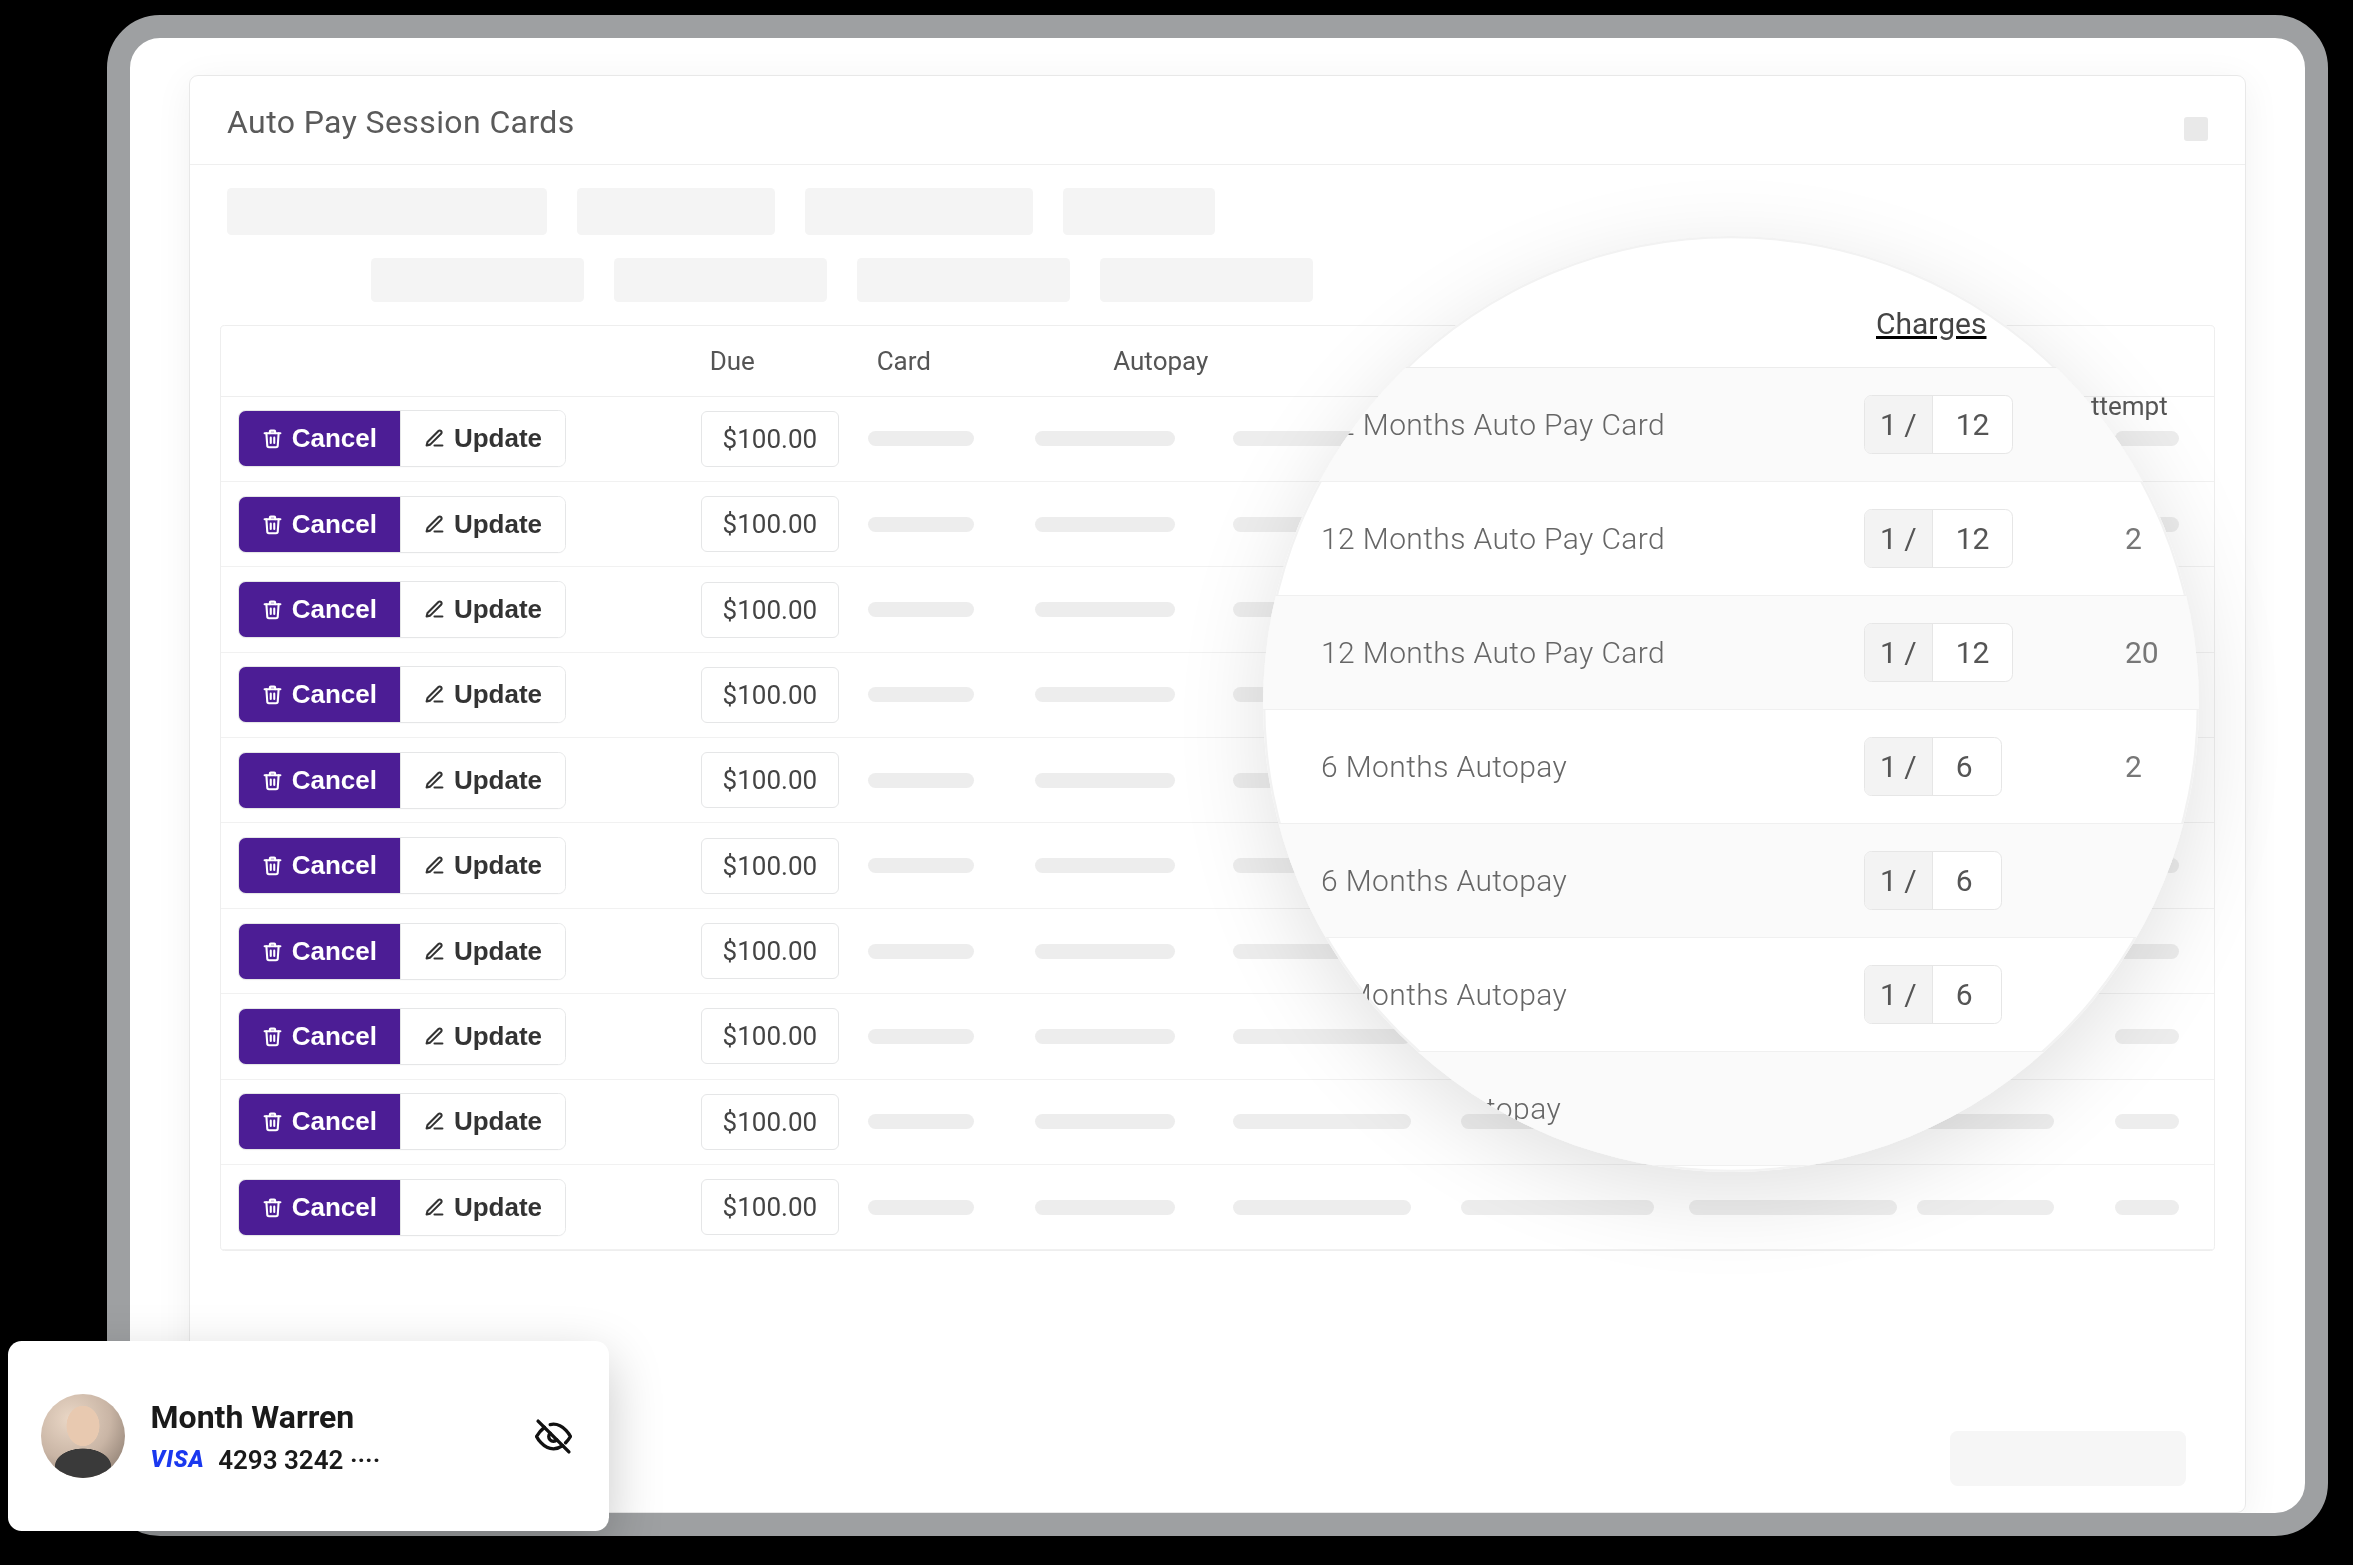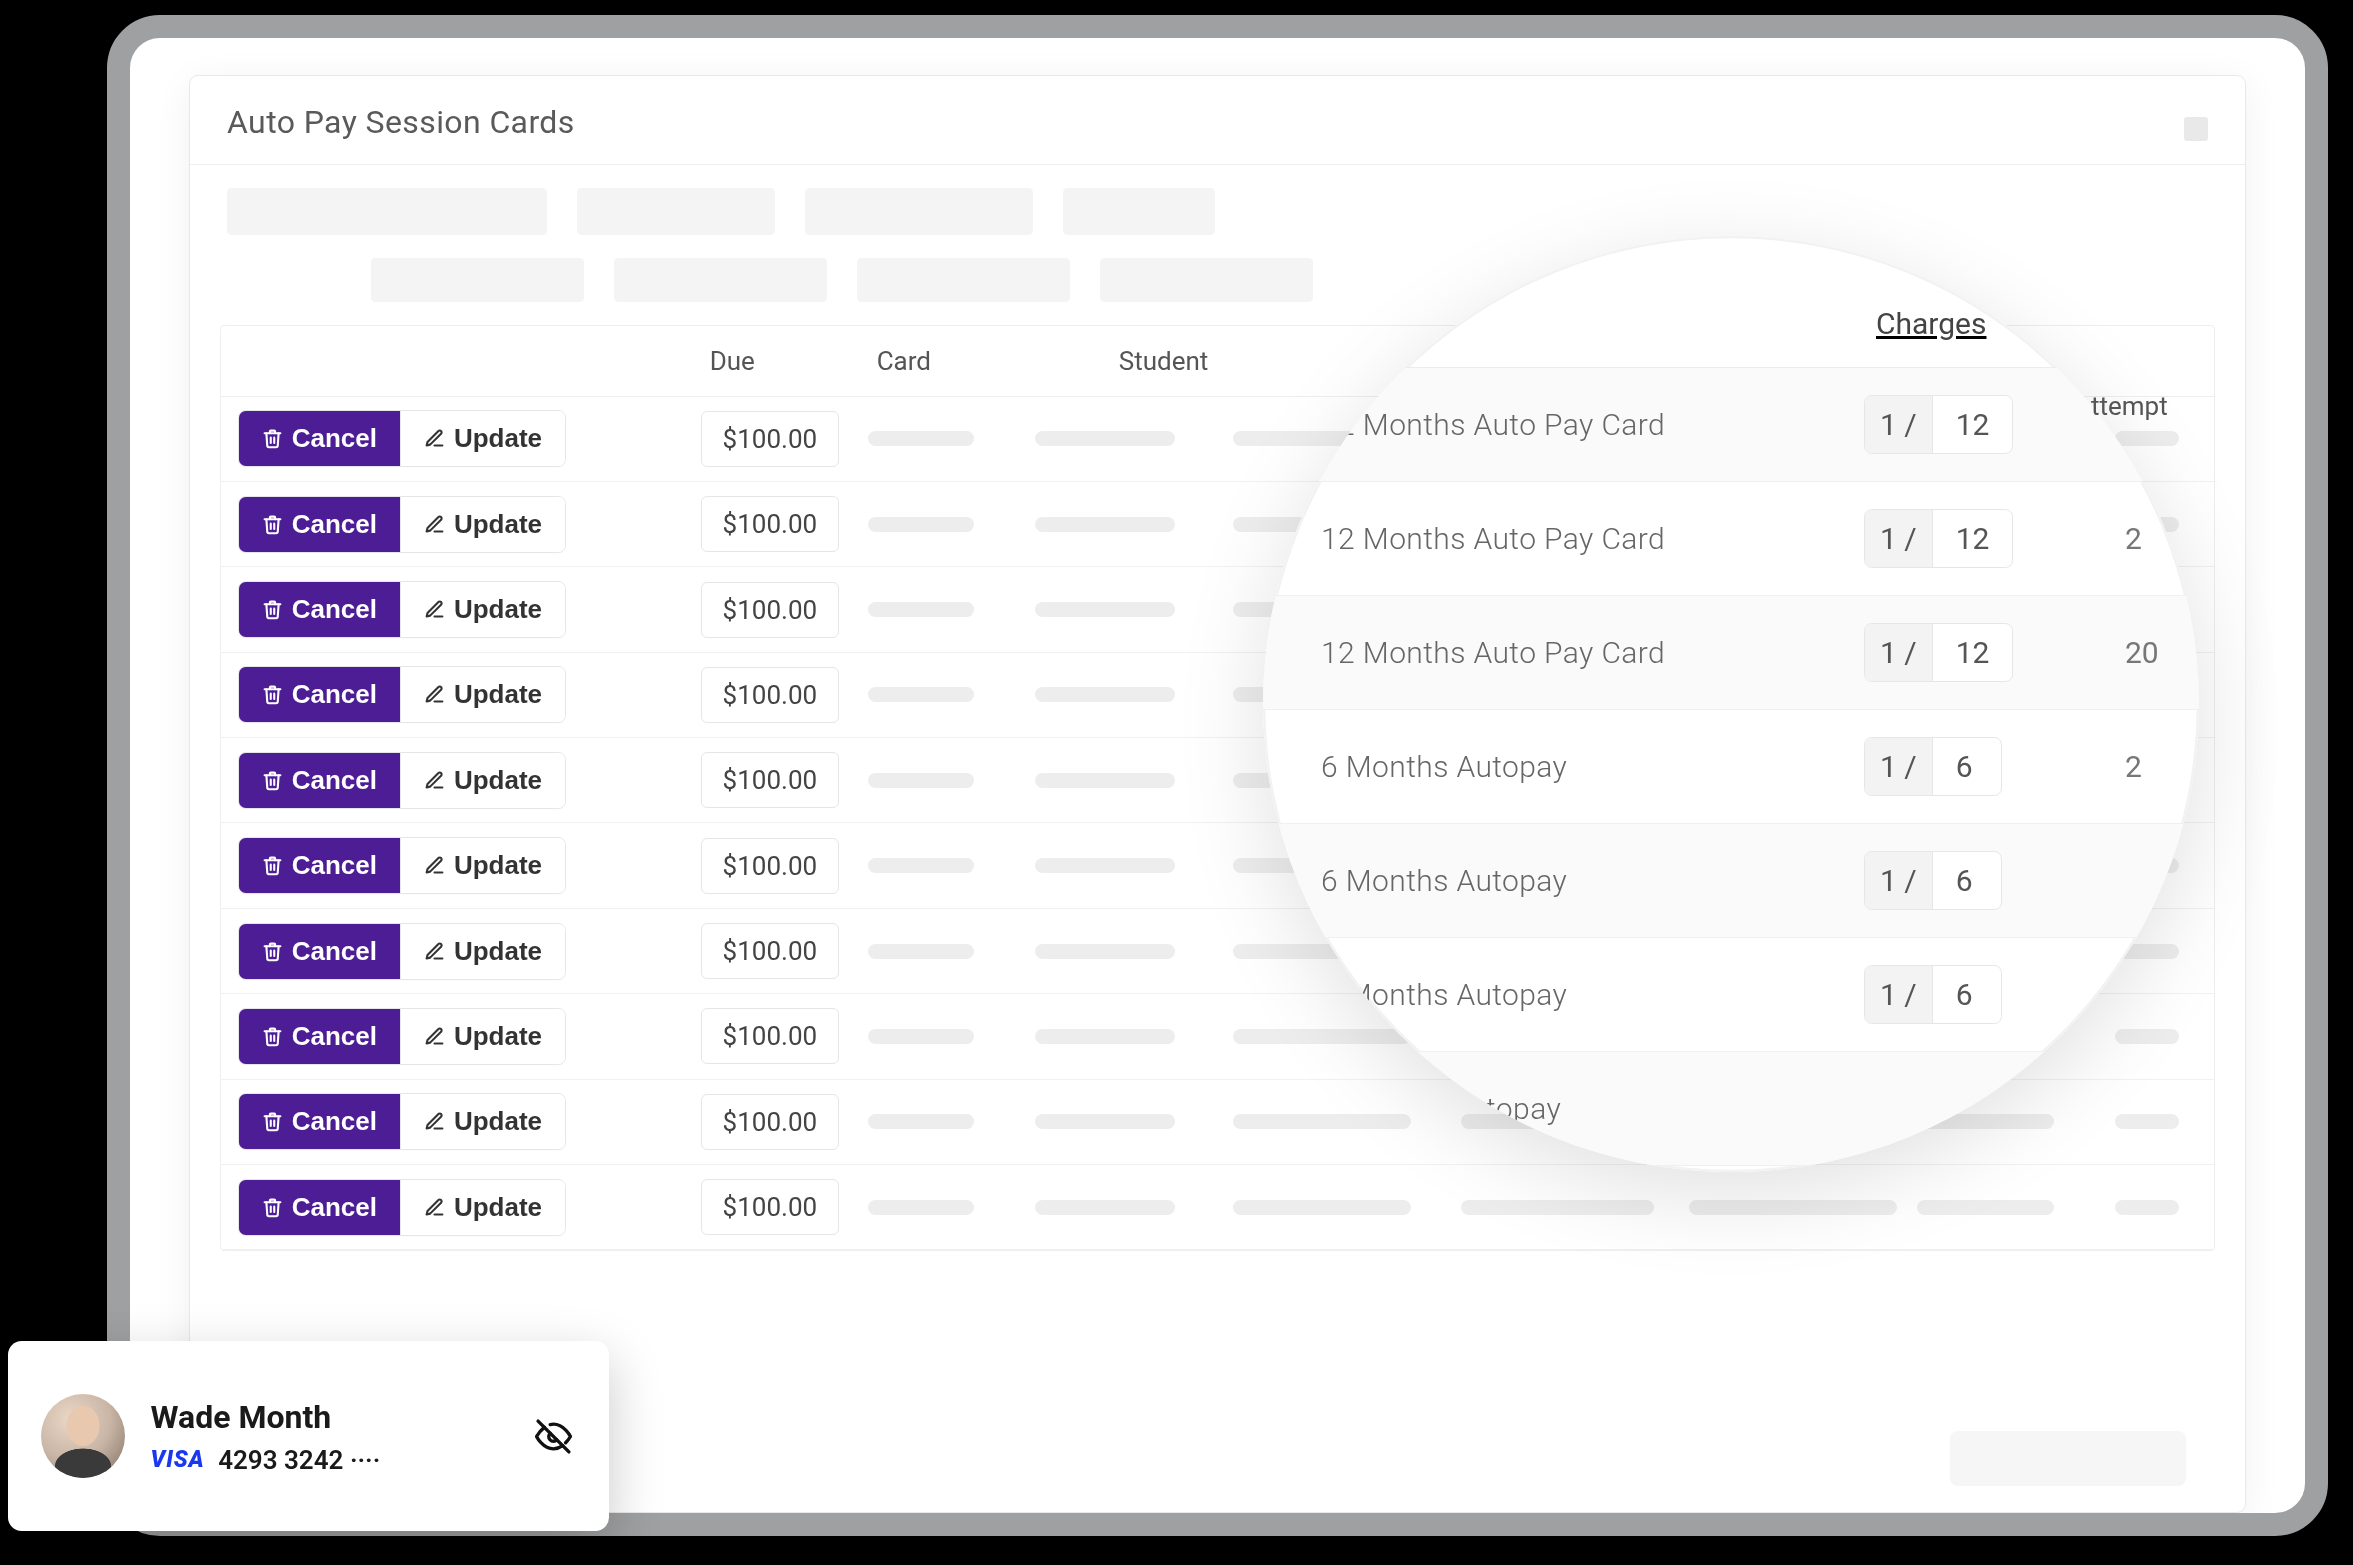--- a/index.html
+++ b/index.html
@@ -355,21 +355,21 @@
       <div class="skeleton-bar"></div>
       <div class="skeleton-bar"></div>
       <div class="skeleton-bar"></div>
     </div>
 
     <div class="table-wrap">
       <div class="thead">
         <div class="th"></div>
         <div class="th">Due</div>
         <div class="th">Card</div>
-        <div class="th" style="text-align:right;">Student</div>
+        <div class="th" style="text-align:right;">Autopay</div>
         <div class="th"></div>
           <div class="th"></div>
           <div class="th"></div>
           <div class="th"></div>
           <div class="th"></div>
       </div>
       <div id="tbody">
           <div class="tbody-row">
             <div class="actions-cell">
               <div class="btn-group">
@@ -895,21 +895,21 @@
         </div>
       </div>
   </div>
 </div>
 
 <div style="position:absolute; top:391px; left:2091px; font-size:26px; color:#555;">ttempt</div>
 
 <div class="user-card">
   <div class="avatar"></div>
   <div class="user-info">
-    <div class="user-name">Wade Month</div>
+    <div class="user-name">Month Warren</div>
     <div class="card-row">
       <span class="visa">VISA</span>
       <span>4293 3242 ····</span>
     </div>
   </div>
   <div class="eye-toggle">
     <svg viewBox="0 0 24 24" fill="none" stroke="currentColor" stroke-width="2.2" stroke-linecap="round" stroke-linejoin="round">
       <path d="M17.94 17.94A10.94 10.94 0 0 1 12 20C5 20 1 12 1 12a20.4 20.4 0 0 1 5.06-5.94"></path>
       <path d="M9.9 4.24A10.94 10.94 0 0 1 12 4c7 0 11 8 11 8a20.4 20.4 0 0 1-3.13 4.04"></path>
       <path d="M14.12 14.12A3 3 0 1 1 9.88 9.88"></path>

